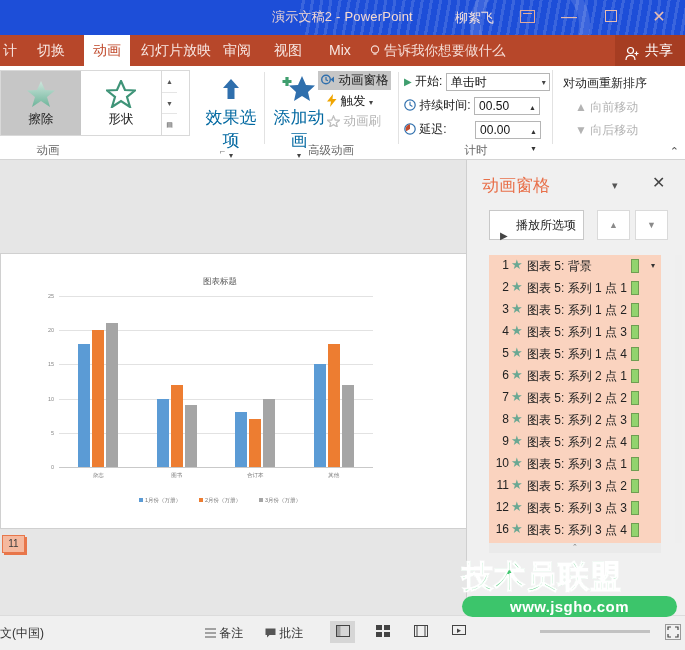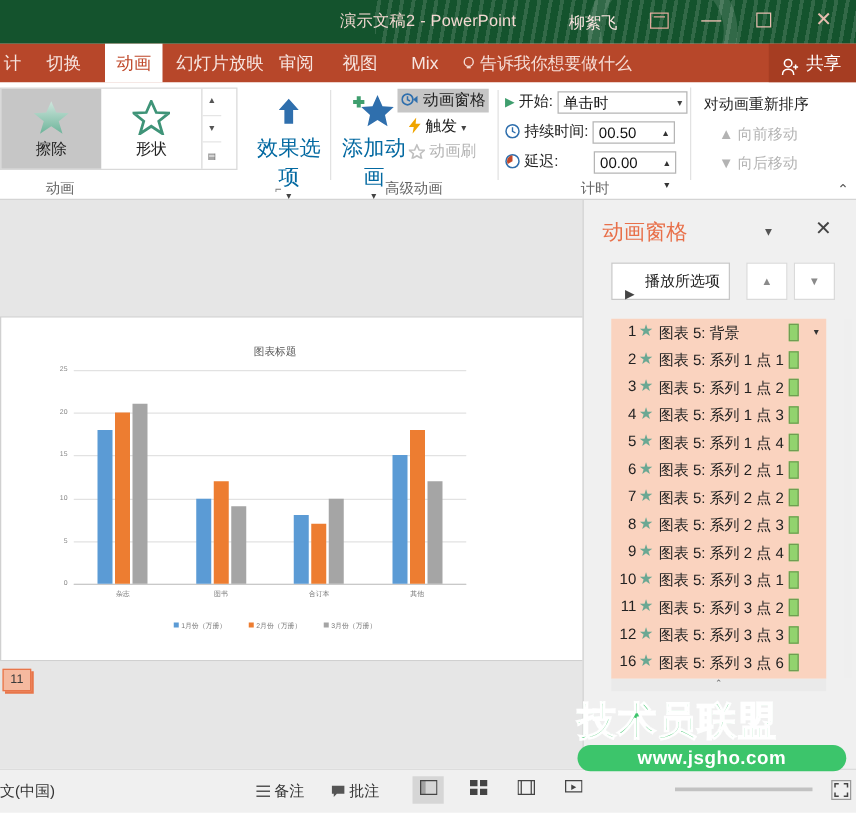--- a/index.html
+++ b/index.html
@@ -7,21 +7,21 @@
     width: 685px; height: 650px;
     overflow: hidden;
     font-family: "Liberation Sans", "DejaVu Sans", sans-serif;
     background: #ffffff;
   }
   * { box-sizing: border-box; }
 
   
   .titlebar {
     position: absolute; top: 0; left: 0; width: 685px; height: 35px;
-    background: #14532d;
+    background: #1d4ed8;
     overflow: hidden;
   }
   .titlebar-deco {
     position: absolute; top: -40px; left: 300px; width: 400px; height: 120px;
     opacity: .13;
     background: repeating-linear-gradient(100deg, #ffffff 0 3px, transparent 3px 9px);
   }
   .titlebar-deco2 {
     position: absolute; top: -30px; left: 470px; width: 120px; height: 110px;
     border-radius: 50%;
@@ -579,21 +579,21 @@
       </div>
       <div class="row">
         <span class="num">12</span>
         <span class="star">★</span>
         <span class="lbl">图表 5: 系列 3 点 3</span>
         <span class="green"></span>
       </div>
       <div class="row">
         <span class="num">16</span>
         <span class="star">★</span>
-        <span class="lbl">图表 5: 系列 3 点 6</span>
+        <span class="lbl">图表 5: 系列 3 点 4</span>
         <span class="green"></span>
       </div>
     </div>
   <div class="list-scroll">⌃</div>
   <div class="pane-scrollbar"></div>
 </div>
 
 <div class="statusbar">
   <div class="sb-lang">文(中国)</div>
   <div class="sb-item" style="left:205px">

